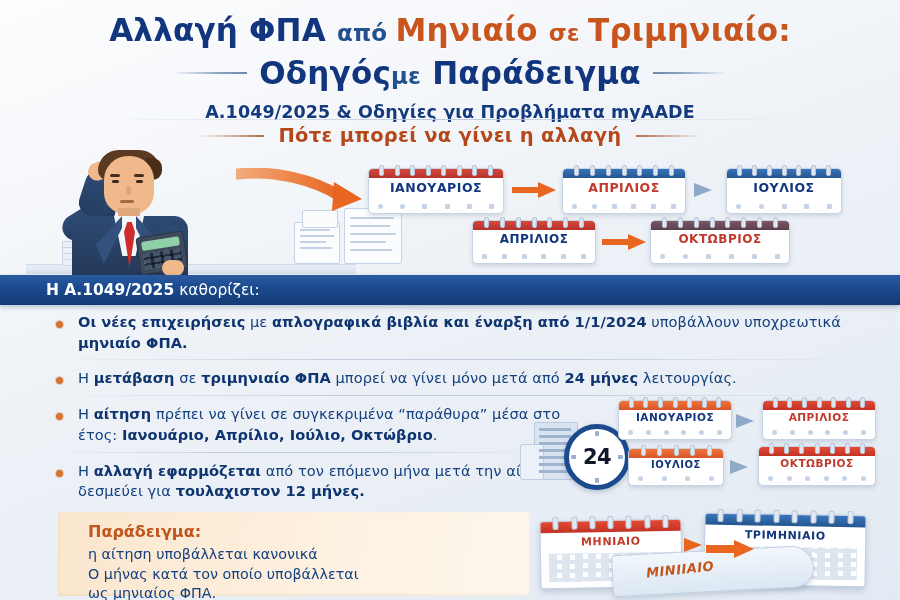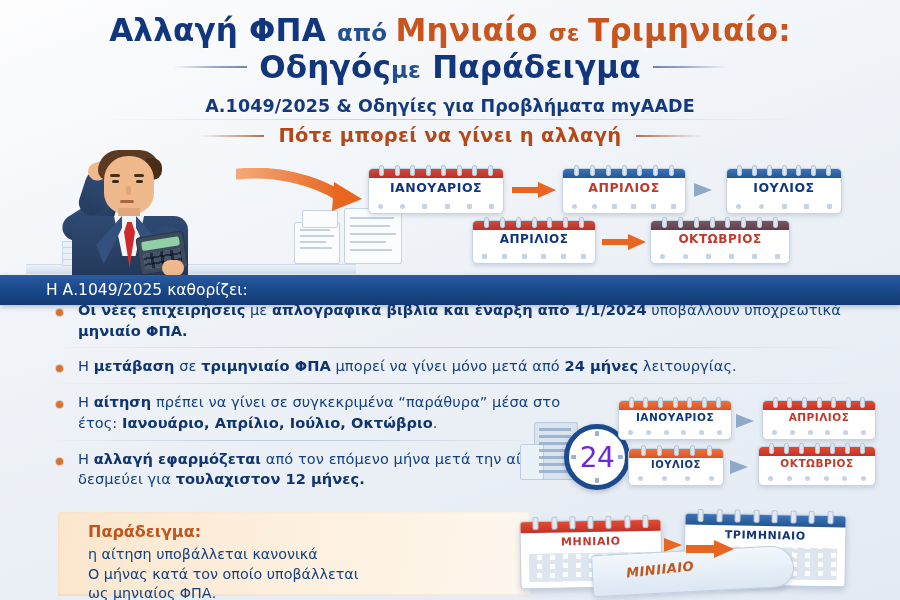--- a/index.html
+++ b/index.html
@@ -13,21 +13,21 @@
 
   
   .header{position:absolute;left:0;top:0;width:900px;height:120px;
           display:flex;flex-direction:column;align-items:center;justify-content:flex-start;
           padding-top:14px;box-sizing:border-box;}
   .title-l1,.title-l2{
     font-weight:bold;letter-spacing:.2px;line-height:1.08;white-space:nowrap;
     text-shadow:0 1px 0 rgba(255,255,255,.85);
   }
   .title-l1{font-size:31px;}
-  .title-l2{font-size:31px;margin-top:4px;position:relative;}
+  .title-l2{font-size:31px;margin-top:10px;position:relative;}
   .nv{color:#12367e;}
   .nv-l{color:#23508f;font-size:23px;font-weight:bold;}
   .or{color:#c8541e;}
   .or-l{color:#c8541e;font-size:23px;font-weight:bold;}
   .title-l2 .rule{
     display:inline-block;width:74px;height:2px;vertical-align:middle;
     background:linear-gradient(90deg,rgba(35,80,143,0) 0%,#8fa6c4 60%,#6d86ab 100%);
     margin:0 12px 6px 0;
   }
   .title-l2 .rule.right{
@@ -128,63 +128,63 @@
 
   .arw{position:absolute;}
   .arw.big{width:44px;height:16px;}
   .arw.small{width:18px;height:14px;}
 
   
   .banner{position:absolute;left:0;top:275px;width:900px;height:30px;
     background:linear-gradient(180deg,#2a5aa0 0%,#1b4a8e 42%,#133a74 100%);
     box-shadow:0 2px 5px rgba(20,50,95,.28);display:flex;align-items:center;}
   .banner .btxt{margin-left:46px;font-size:15.5px;color:#ffffff;white-space:nowrap;}
-  .banner .btxt b{font-weight:normal;}
+  .banner .btxt b{font-weight:bold;}
   .banner .btxt span{font-weight:normal;}
 
   
-  .bullets{position:absolute;left:40px;top:300px;width:830px;}
+  .bullets{position:absolute;left:40px;top:312px;width:830px;}
   .bul{position:relative;padding-left:38px;margin-bottom:6px;}
   .bul .dot{position:absolute;left:16px;top:9px;width:7px;height:7px;border-radius:50%;
       background:#d9722e;box-shadow:0 0 0 1px rgba(180,90,30,.25);}
   .bul .txt{font-size:14.6px;line-height:1.42;color:#14407f;letter-spacing:.05px;}
   .bul .txt b{font-weight:bold;color:#0f3570;}
   .sep{height:1px;margin:5px 0 8px 6px;width:820px;
       background:linear-gradient(90deg,rgba(170,186,210,0),#c3cfe0 35%,#c3cfe0 65%,rgba(170,186,210,0));}
 
   
   .mid-ill{position:absolute;left:520px;top:398px;width:372px;height:100px;}
   .bldg{position:absolute;left:0;top:24px;width:56px;height:56px;}
   .bldg .b1{position:absolute;left:14px;top:0;width:42px;height:56px;background:#dae4f0;
       border:1px solid #b9c8dc;border-radius:2px;}
   .bldg .b2{position:absolute;left:0;top:22px;width:22px;height:34px;background:#eaf1f9;
       border:1px solid #bfcde0;border-radius:2px;}
   .bldg .rows{position:absolute;left:19px;top:5px;width:32px;height:46px;
       background:repeating-linear-gradient(0deg,#9fb4cf 0 3px,transparent 3px 7px);}
   .clock{position:absolute;left:44px;top:26px;width:56px;height:56px;border-radius:50%;
       background:#ffffff;border:5px solid #1b4a8e;box-shadow:0 2px 5px rgba(20,50,95,.25);
       display:flex;align-items:center;justify-content:center;}
-  .clock .num{font-size:28px;font-weight:normal;color:#6d28d9;letter-spacing:-.5px;}
+  .clock .num{font-size:21px;font-weight:bold;color:#0f172a;letter-spacing:-.5px;}
   .clock .ticks{position:absolute;inset:2px;border-radius:50%;
       background:
         linear-gradient(0deg,transparent 46%,#4874ad 46% 54%,transparent 54%) ,
         linear-gradient(90deg,transparent 46%,#4874ad 46% 54%,transparent 54%);
       -webkit-mask:radial-gradient(circle,transparent 0 58%,#000 58% 100%);
       mask:radial-gradient(circle,transparent 0 58%,#000 58% 100%);opacity:.55;}
 
   
   .impbox{position:absolute;left:58px;top:512px;width:472px;height:84px;
     background:linear-gradient(100deg,#fbe6cd 0%,#fdf0df 52%,#fdf7ee 100%);
     border-radius:3px 3px 0 0;box-shadow:0 -1px 3px rgba(190,150,110,.2) inset;}
   .impbox .ttl{position:absolute;left:30px;top:10px;font-size:16px;font-weight:bold;color:#c2551c;}
   .impbox .bdy{position:absolute;left:30px;top:33px;font-size:14.3px;line-height:1.38;color:#14407f;}
   .impbox .bdy b{font-weight:normal;}
 
   
-  .bot-ill{position:absolute;left:508px;top:512px;width:372px;height:88px;}
+  .bot-ill{position:absolute;left:528px;top:512px;width:372px;height:88px;}
   .bcal{position:absolute;background:#ffffff;border:1px solid #c2d0e2;border-radius:4px;
       box-shadow:0 3px 6px rgba(30,60,100,.2);}
   .bcal .top{position:absolute;left:0;right:0;top:0;height:11px;border-radius:3px 3px 0 0;}
   .bcal .rings{position:absolute;left:0;right:0;top:-5px;height:11px;display:flex;
       justify-content:space-evenly;}
   .bcal .rings i{display:block;width:4px;height:11px;background:#e2e9f2;border:1px solid #b6c4d7;
       border-radius:2px;}
   .bcal .lbl{position:absolute;left:0;right:0;top:14px;text-align:center;font-weight:bold;
       font-size:11px;letter-spacing:.6px;white-space:nowrap;}
   .bcal .grid{position:absolute;left:8px;right:8px;top:32px;bottom:6px;

